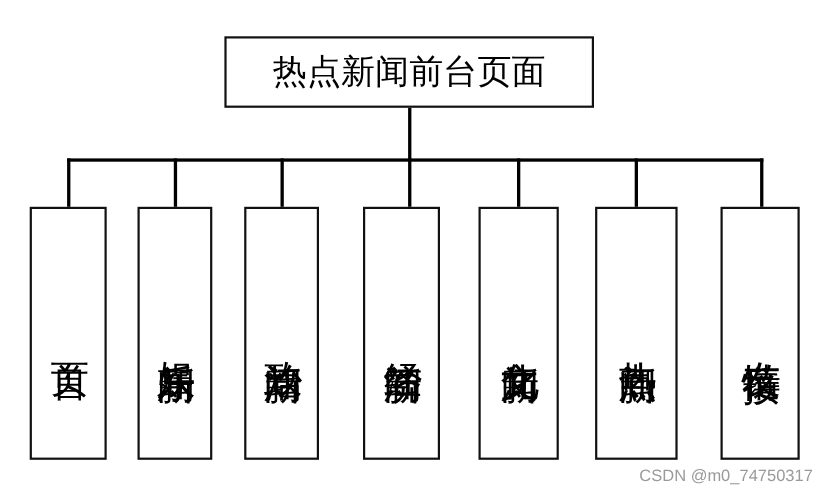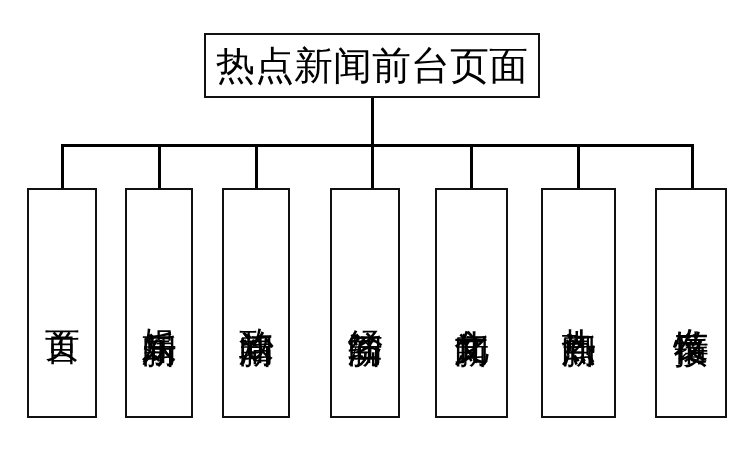--- a/index.html
+++ b/index.html
@@ -26,21 +26,21 @@
     width: 336px;
     height: 65px;
     border: 2px solid #111111;
     background: #ffffff;
     box-sizing: border-box;
     display: flex;
     align-items: center;
     justify-content: center;
   }
   .node-root .node-label {
-    font-size: 39px;
+    font-size: 31px;
     line-height: 1;
     color: #000000;
     letter-spacing: 0px;
     white-space: nowrap;
     text-align: center;
   }
 
   
   .node-leaf {
     position: absolute;
@@ -123,14 +123,15 @@
   </div>
 
   <div class="node-leaf" style="left:541px; width:75px;">
     <span class="node-label">热点新闻</span>
   </div>
 
   <div class="node-leaf" style="left:655px; width:72px;">
     <span class="node-label">友情链接</span>
   </div>
 
+  <div class="watermark">CSDN @m0_74750317</div>
 
 </div>
 
 </body></html>

